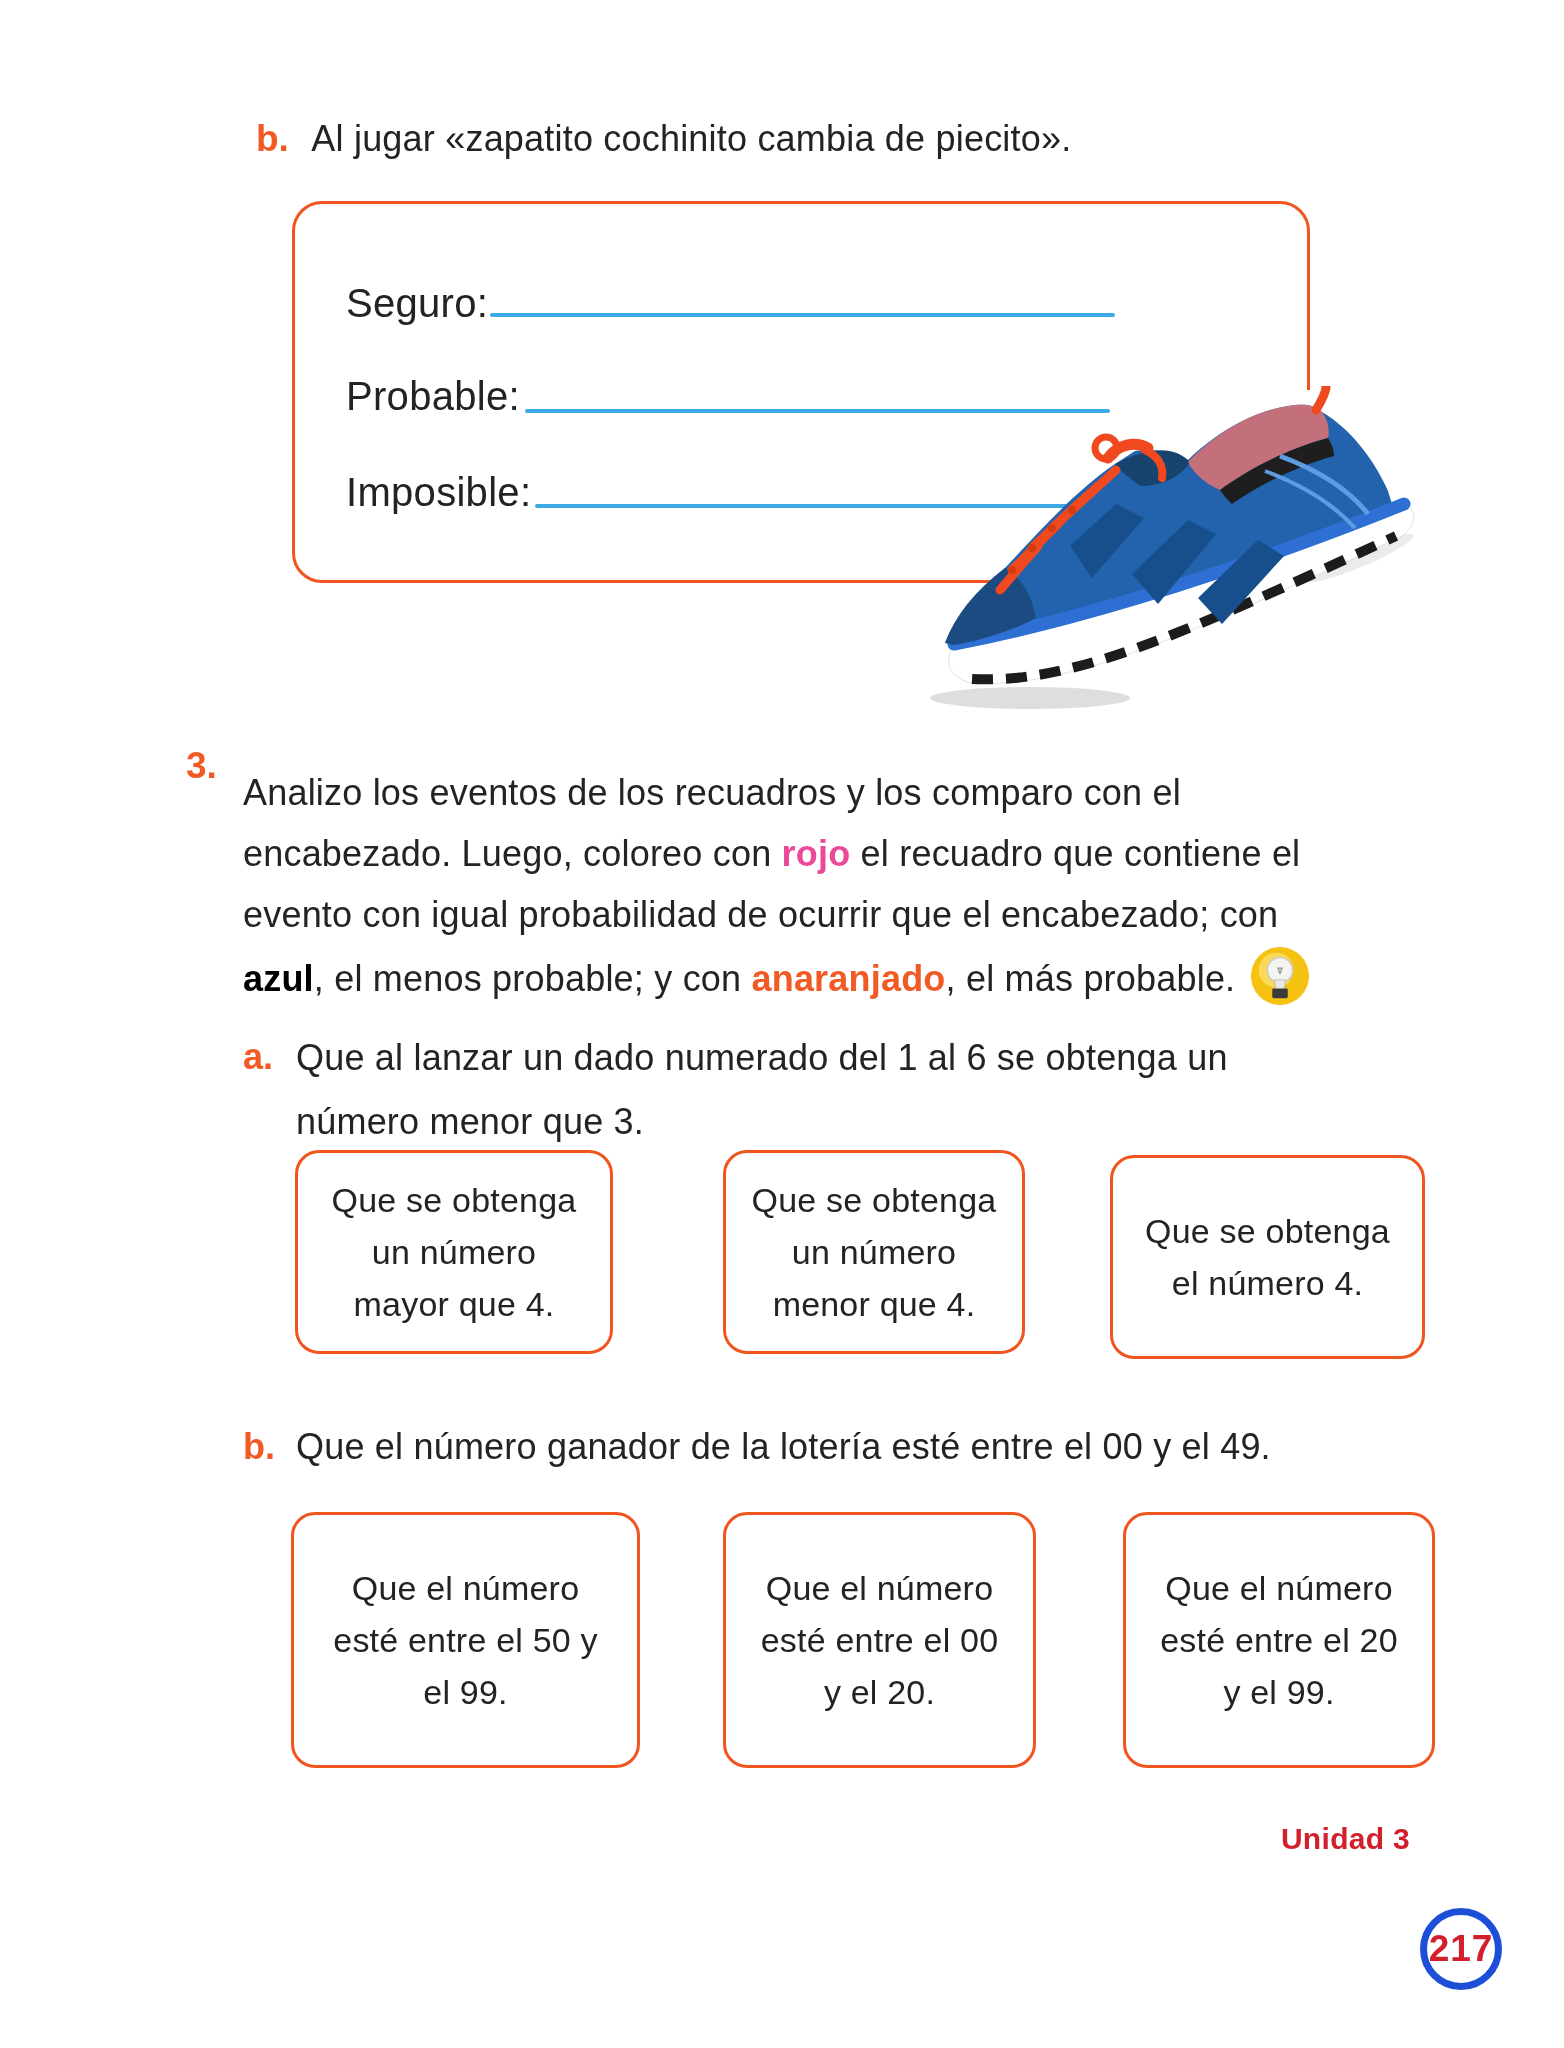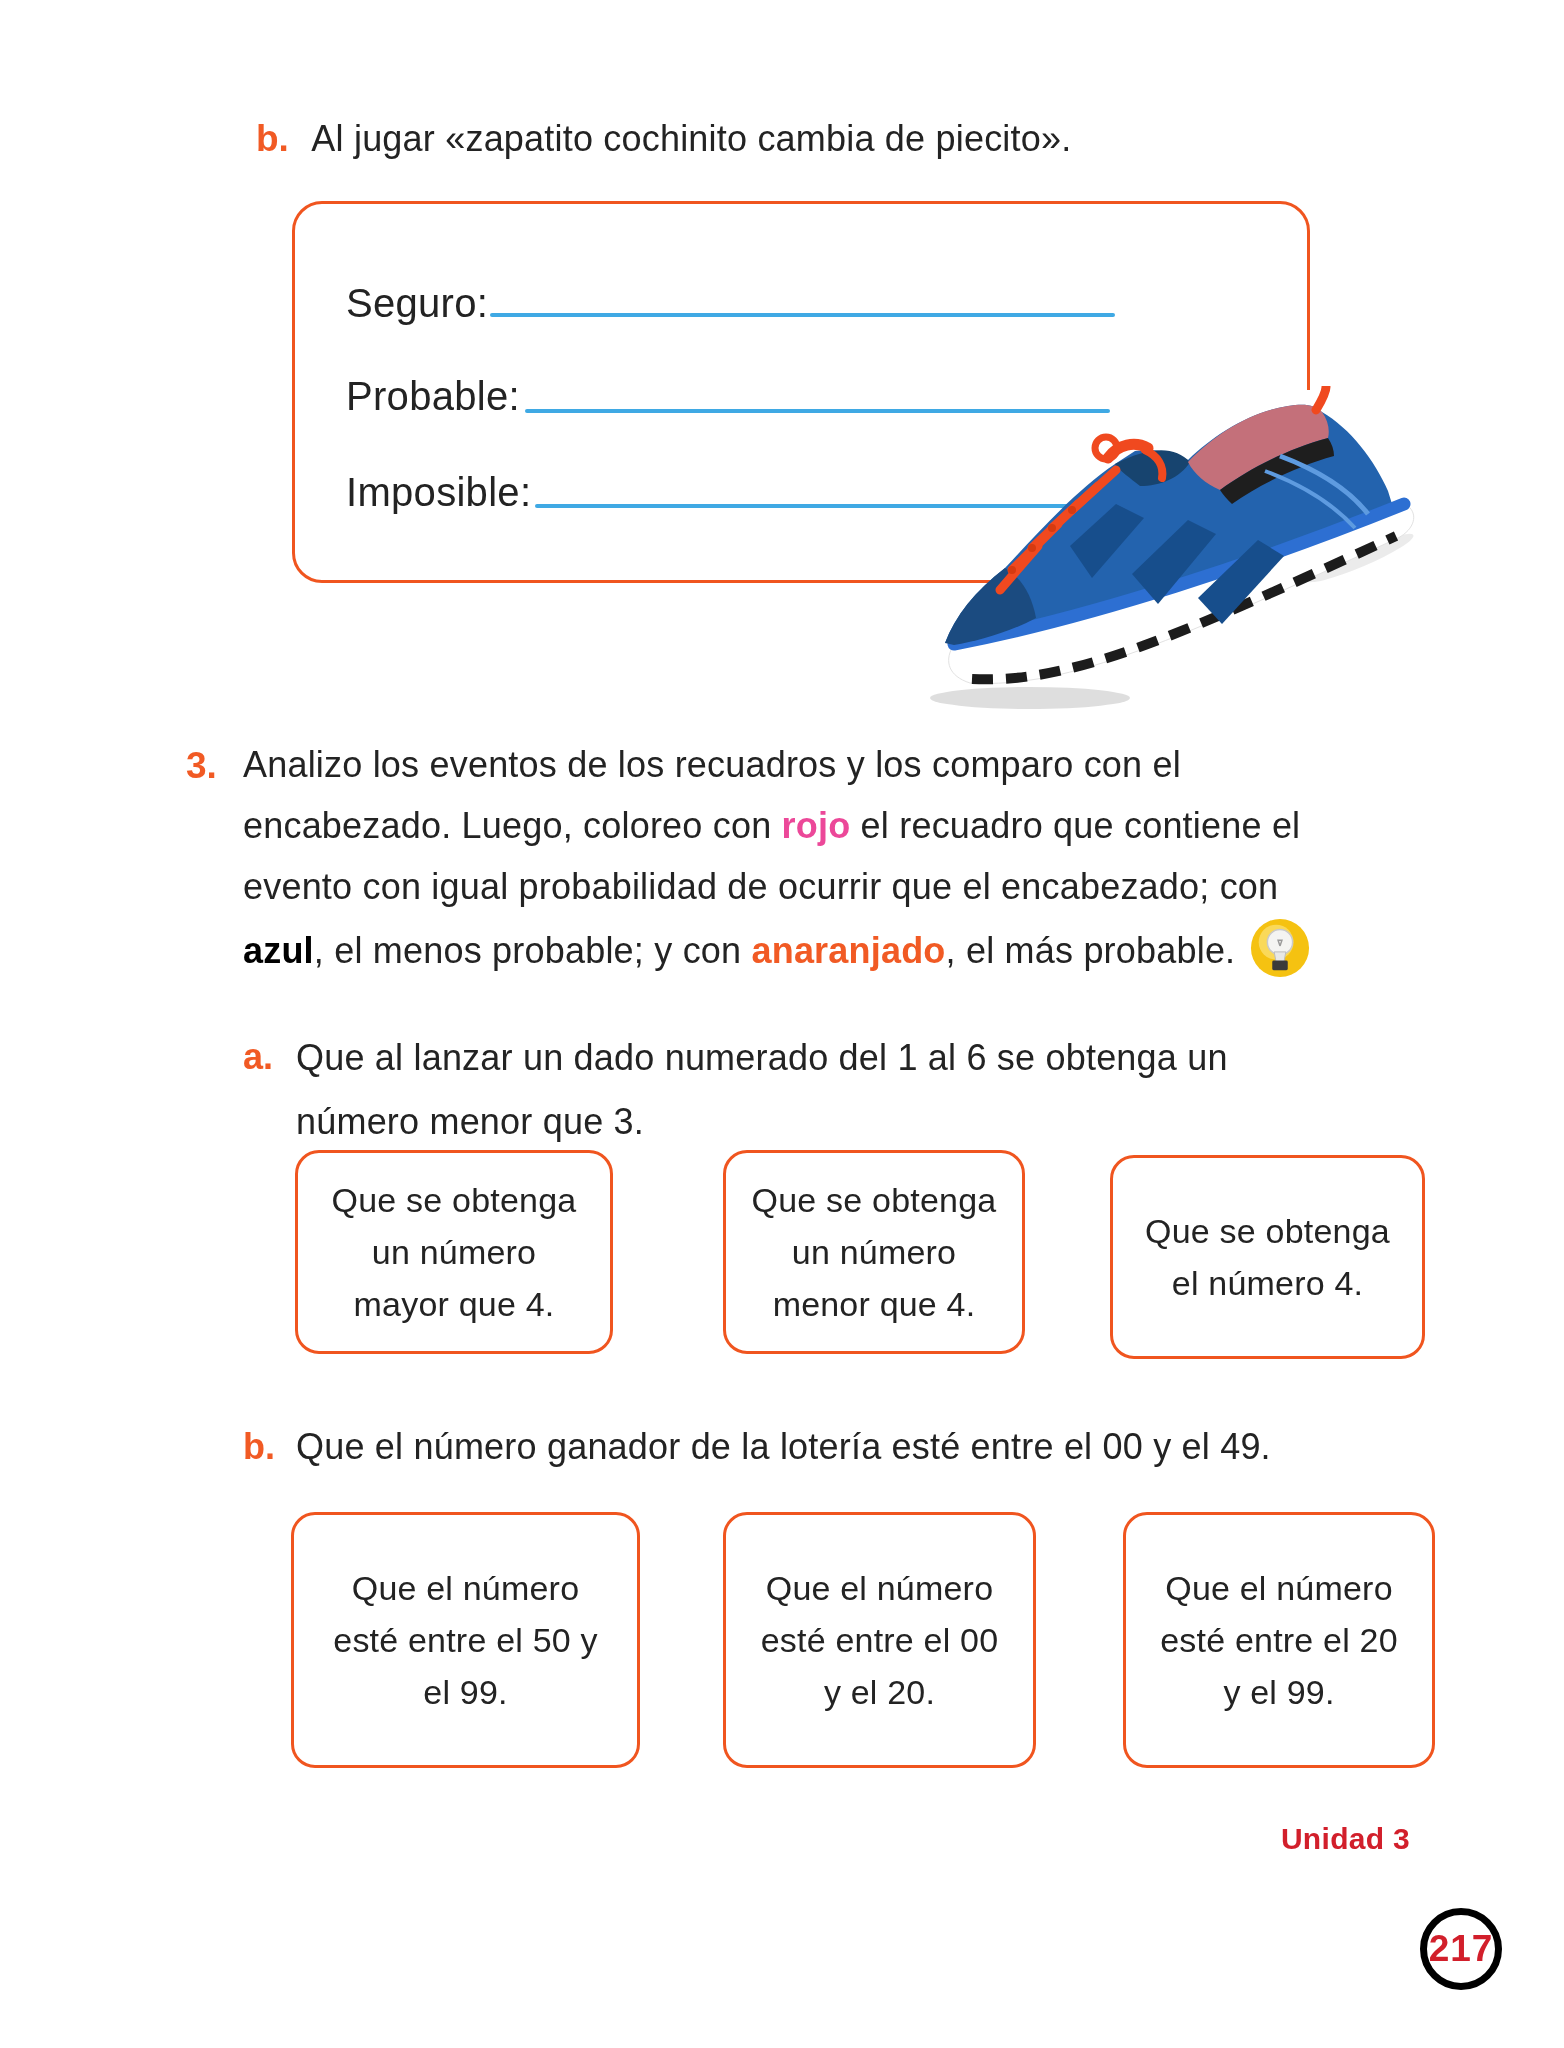--- a/index.html
+++ b/index.html
@@ -34,21 +34,21 @@
     display:flex;flex-direction:column;align-items:center;justify-content:center;
     text-align:center;
   }
   .opt-line{font-size:34px;line-height:52px;color:#232323;letter-spacing:0.2px;}
 
   .footer-unit{
     font-size:30px;font-weight:bold;color:#D21F2B;letter-spacing:0.3px;
     text-align:right;
   }
   .page-circle{
-    width:82px;height:82px;border:7px solid #000000;border-radius:50%;
+    width:82px;height:82px;border:7px solid #1d4ed8;border-radius:50%;
     box-sizing:border-box;display:flex;align-items:center;justify-content:center;
     background:#ffffff;
   }
   .page-circle span{font-size:37px;font-weight:bold;color:#D21F2B;letter-spacing:1px;}
 
   .bulb{display:inline-block;width:62px;height:62px;vertical-align:-16px;margin-left:14px;}
 </style>
 </head>
 <body>
 
@@ -116,21 +116,21 @@
       <g fill="#D63A10">
         <circle cx="152" cy="124" r="4"></circle>
           <circle cx="132" cy="142" r="4"></circle>
         <circle cx="112" cy="162" r="4"></circle>
           <circle cx="92" cy="184" r="4"></circle>
       </g>
     </svg>
   </div>
 
   <div class="abs marker" style="left:186px;top:745px;">3.</div>
-  <div class="abs body-text" style="left:243px;top:734px;width:1130px;">
+  <div class="abs body-text" style="left:243px;top:762px;width:1130px;">
     <div>Analizo los eventos de los recuadros y los comparo con el</div>
     <div><span>encabezado. Luego, coloreo con </span><span class="bold-red">rojo</span><span> el recuadro que contiene el</span></div>
     <div>evento con igual probabilidad de ocurrir que el encabezado; con</div>
     <div><span class="bold-blue">azul</span><span>, el menos probable; y con </span><span class="bold-orange">anaranjado</span><span>, el más probable.</span><span class="bulb"><svg width="62" height="62" viewBox="0 0 64 64">
         <circle cx="32" cy="32" r="30" fill="#F5C211"></circle>
         <circle cx="28" cy="26" r="18" fill="#FBDE6C" opacity="0.8"></circle>
         <circle cx="32" cy="26" r="13" fill="#F4F4F2" stroke="#C9C9C9" stroke-width="1.5"></circle>
         <path d="M26,36 L38,36 L36,47 L28,47 Z" fill="#E8E8E6" stroke="#BBBBBB" stroke-width="1"></path>
         <rect x="24" y="45" width="16" height="10" rx="1.5" fill="#3A3A3A"></rect>
         <path d="M32,30 L30,24 L34,24 L32,30" stroke="#9A9A9A" stroke-width="1.5" fill="none"></path>

